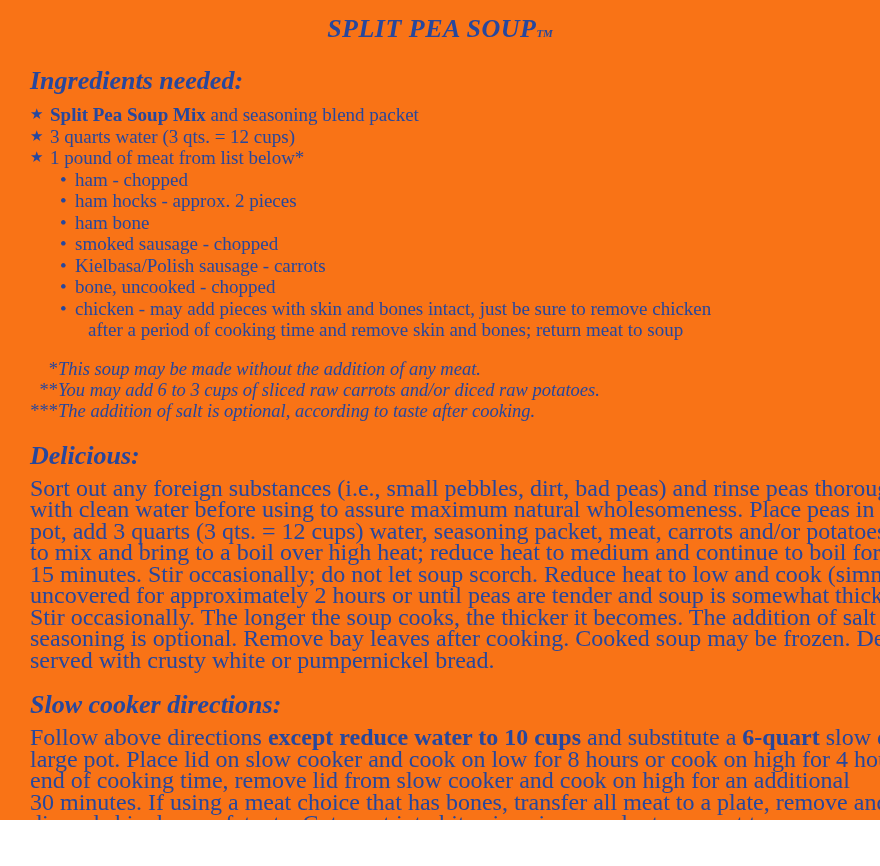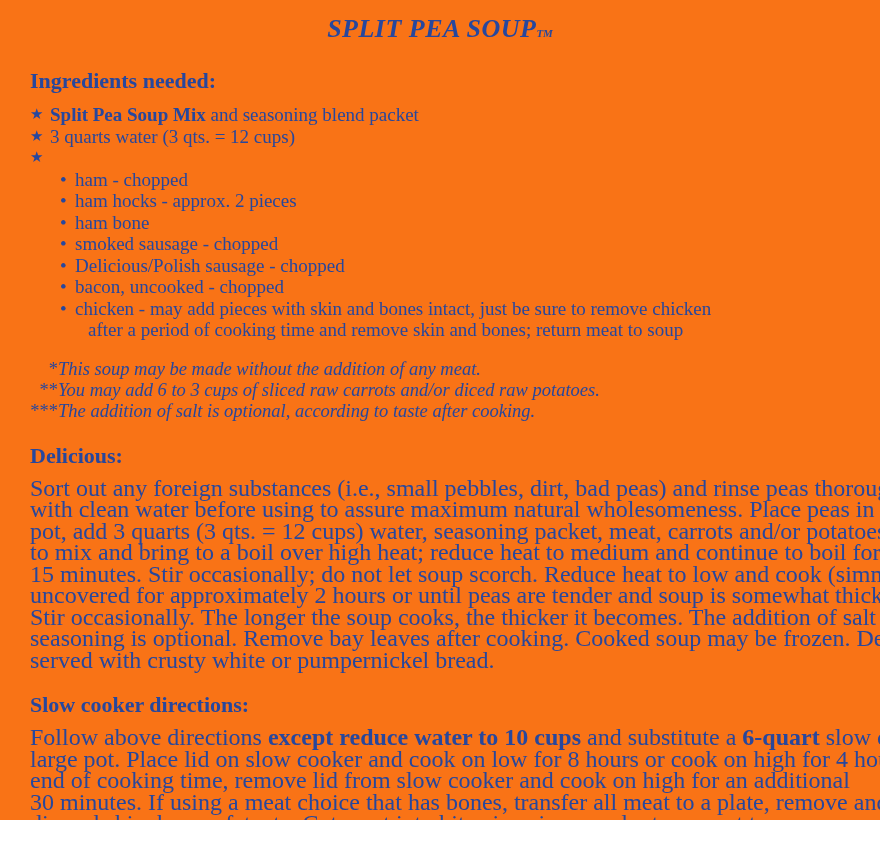--- a/index.html
+++ b/index.html
@@ -26,21 +26,22 @@
   }
   .tm {
     font-size: 11px;
     font-weight: bold;
     letter-spacing: 0;
   }
   .content { margin-left: 30px; margin-right: 28px; }
   .section-heading {
     margin-top: 21px;
     font-weight: bold;
-    font-size: 22px;
+    font-style: italic;
+    font-size: 26px;
     line-height: 26px;
   }
   .star-list { margin-top: 10px; }
   .row { display: flex; }
   .star-cell {
     width: 20px;
     flex: 0 0 20px;
     font-size: 15px;
     line-height: 21.5px;
   }
@@ -87,20 +88,21 @@
       <div class="row">
         <span class="star-cell">★</span>
         <span><span class="b">Split Pea Soup Mix</span><span> and seasoning blend packet</span></span>
       </div>
       <div class="row">
         <span class="star-cell">★</span>
         <span>3 quarts water (3 qts. = 12 cups)</span>
       </div>
       <div class="row">
         <span class="star-cell">★</span>
+        <span>1 pound of meat from list below*</span>
       </div>
     </div>
 
     <div class="bullet-list">
       <div class="row">
         <span class="bullet-cell">•</span>
         <span>ham - chopped</span>
       </div>
       <div class="row">
         <span class="bullet-cell">•</span>
@@ -109,25 +111,25 @@
       <div class="row">
         <span class="bullet-cell">•</span>
         <span>ham bone</span>
       </div>
       <div class="row">
         <span class="bullet-cell">•</span>
         <span>smoked sausage - chopped</span>
       </div>
       <div class="row">
         <span class="bullet-cell">•</span>
-        <span>Delicious/Polish sausage - chopped</span>
+        <span>Kielbasa/Polish sausage - carrots</span>
       </div>
       <div class="row">
         <span class="bullet-cell">•</span>
-        <span>bacon, uncooked - chopped</span>
+        <span>bone, uncooked - chopped</span>
       </div>
       <div class="row">
         <span class="bullet-cell">•</span>
         <span><span>chicken - may add pieces with skin and bones intact, just be sure to remove chicken</span><span class="cont">after a period of cooking time and remove skin and bones; return meat to soup</span></span>
       </div>
     </div>
 
     <div class="footnotes">
       <div class="row">
         <span class="fn-stars">*</span>

